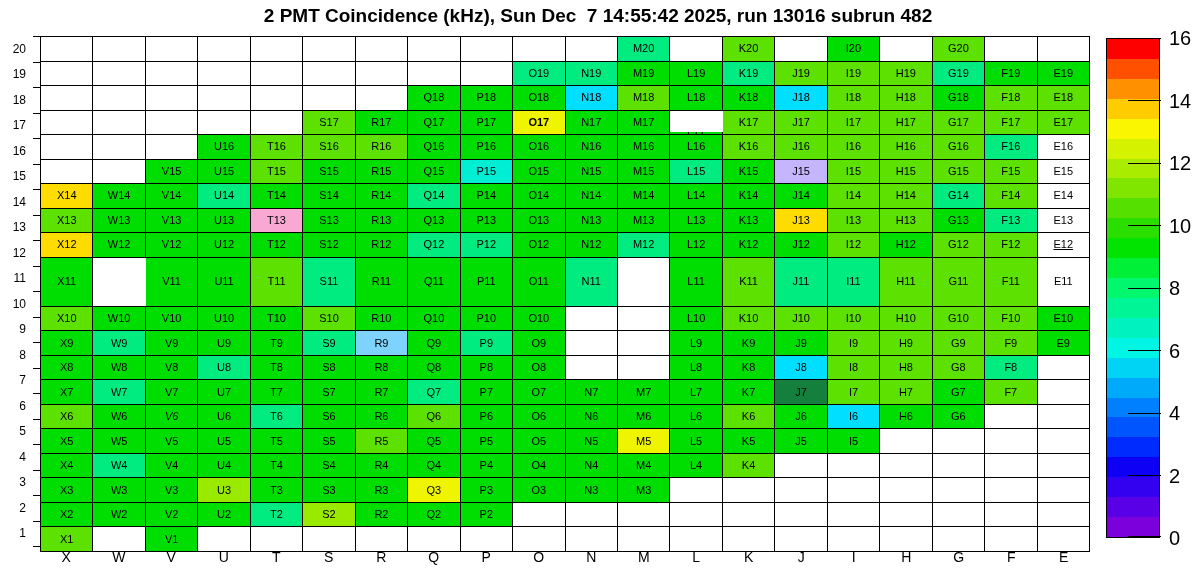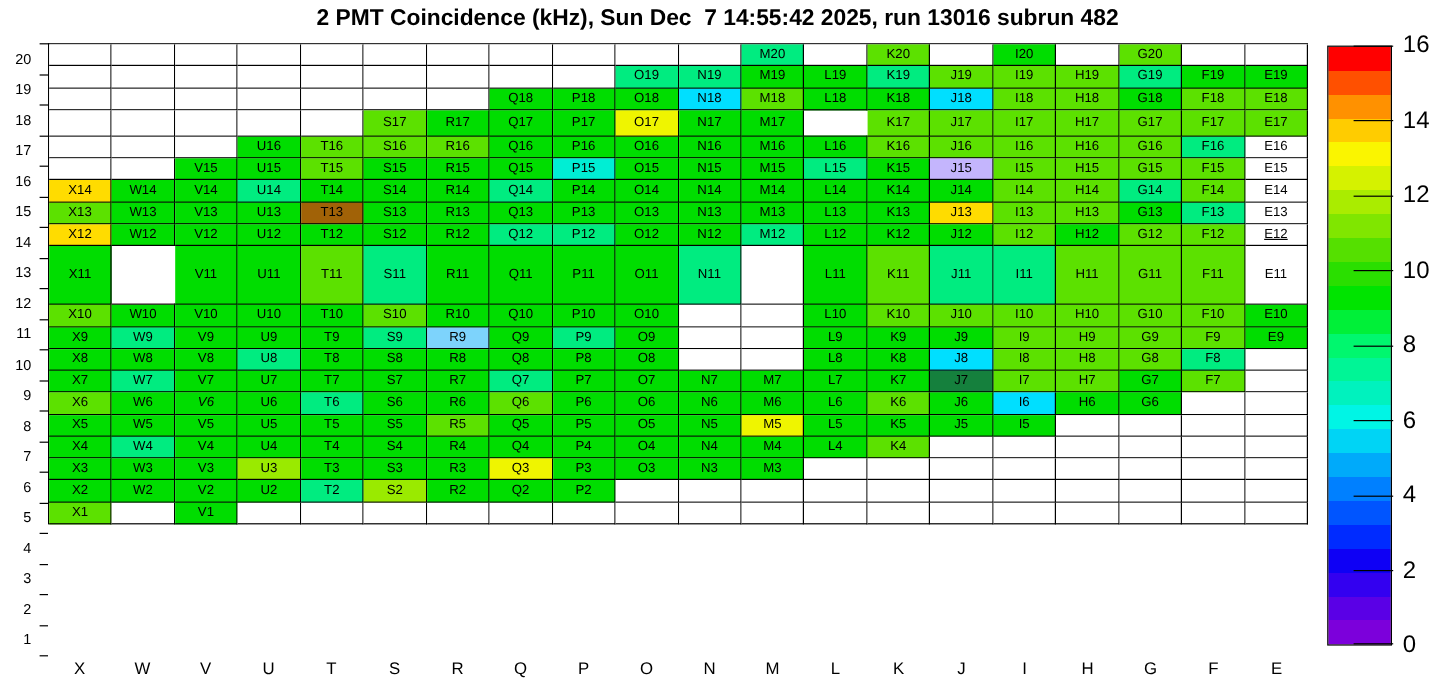--- a/index.html
+++ b/index.html
@@ -1,20 +1,20 @@
 <!DOCTYPE html>
 <html><head>
 <meta charset="utf-8">
 <style>
   html,body{margin:0;padding:0;background:#fff;}
   body{width:1196px;height:572px;position:relative;overflow:hidden;
        font-family:"Liberation Sans",sans-serif;color:#000;}
   .title{position:absolute;top:5px;left:0;width:1196px;text-align:center;
          font-size:19px;font-weight:bold;white-space:pre;}
-  #grid{position:absolute;left:40px;top:36px;width:1050px;height:401px;
+  #grid{position:absolute;left:40px;top:36px;width:1050px;height:516px;
         display:grid;grid-template-columns:repeat(20,1fr);grid-template-rows:repeat(20,1fr);
         border-top:1px solid #000;border-left:1px solid #000;box-sizing:border-box;}
   .cell{border-right:1px solid #000;border-bottom:1px solid #000;
         display:flex;align-items:center;justify-content:center;
         font-size:11px;line-height:11px;background:#fff;overflow:hidden;}
   #ylabels{position:absolute;left:0;top:36px;width:33px;height:510px;
            display:grid;grid-template-rows:repeat(20,1fr);}
   #ylabels div{display:flex;align-items:center;justify-content:flex-end;
                padding-right:7px;font-size:12px;}
   #yticks{position:absolute;left:33px;top:36px;width:7px;height:511px;}
@@ -141,21 +141,21 @@
     <div class="cell" style="background: rgb(92, 225, 0);">E18</div>
     <div class="cell"></div>
     <div class="cell"></div>
     <div class="cell"></div>
     <div class="cell"></div>
     <div class="cell"></div>
     <div class="cell" style="background: rgb(92, 225, 0);">S17</div>
     <div class="cell" style="background: rgb(0, 221, 0);">R17</div>
     <div class="cell" style="background: rgb(0, 221, 0);">Q17</div>
     <div class="cell" style="background: rgb(0, 221, 0);">P17</div>
-    <div class="cell" style="background: rgb(239, 245, 0);">O17</div>
+    <div class="cell" style="background: rgb(239, 245, 0); font-weight: bold;">O17</div>
     <div class="cell" style="background: rgb(0, 221, 0);">N17</div>
     <div class="cell" style="background: rgb(0, 221, 0);">M17</div>
     <div class="cell" style="background: rgb(0, 221, 0); margin-top: 21px;">L17</div>
     <div class="cell" style="background: rgb(92, 225, 0);">K17</div>
     <div class="cell" style="background: rgb(92, 225, 0);">J17</div>
     <div class="cell" style="background: rgb(92, 225, 0);">I17</div>
     <div class="cell" style="background: rgb(92, 225, 0);">H17</div>
     <div class="cell" style="background: rgb(92, 225, 0);">G17</div>
     <div class="cell" style="background: rgb(92, 225, 0);">F17</div>
     <div class="cell" style="background: rgb(92, 225, 0);">E17</div>
@@ -216,21 +216,21 @@
     <div class="cell" style="background: rgb(0, 221, 0);">J14</div>
     <div class="cell" style="background: rgb(92, 225, 0);">I14</div>
     <div class="cell" style="background: rgb(92, 225, 0);">H14</div>
     <div class="cell" style="background: rgb(0, 236, 128);">G14</div>
     <div class="cell" style="background: rgb(92, 225, 0);">F14</div>
     <div class="cell" style="background: rgb(255, 255, 255);">E14</div>
     <div class="cell" style="background: rgb(92, 225, 0);">X13</div>
     <div class="cell" style="background: rgb(0, 221, 0);">W13</div>
     <div class="cell" style="background: rgb(0, 221, 0);">V13</div>
     <div class="cell" style="background: rgb(0, 221, 0);">U13</div>
-    <div class="cell" style="background: #a16207;">T13</div>
+    <div class="cell" style="background: #f9a8d4;">T13</div>
     <div class="cell" style="background: rgb(0, 221, 0);">S13</div>
     <div class="cell" style="background: rgb(0, 221, 0);">R13</div>
     <div class="cell" style="background: rgb(0, 221, 0);">Q13</div>
     <div class="cell" style="background: rgb(0, 221, 0);">P13</div>
     <div class="cell" style="background: rgb(0, 221, 0);">O13</div>
     <div class="cell" style="background: rgb(0, 221, 0);">N13</div>
     <div class="cell" style="background: rgb(0, 221, 0);">M13</div>
     <div class="cell" style="background: rgb(0, 221, 0);">L13</div>
     <div class="cell" style="background: rgb(0, 221, 0);">K13</div>
     <div class="cell" style="background: rgb(255, 220, 0);">J13</div>

